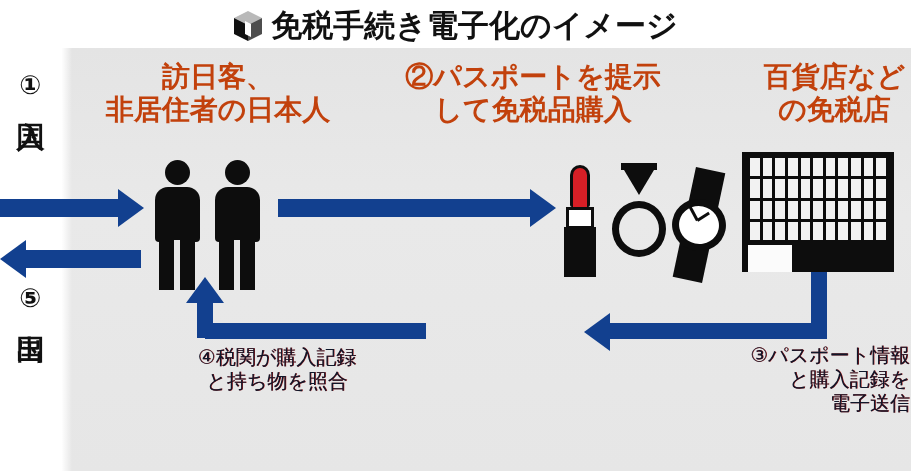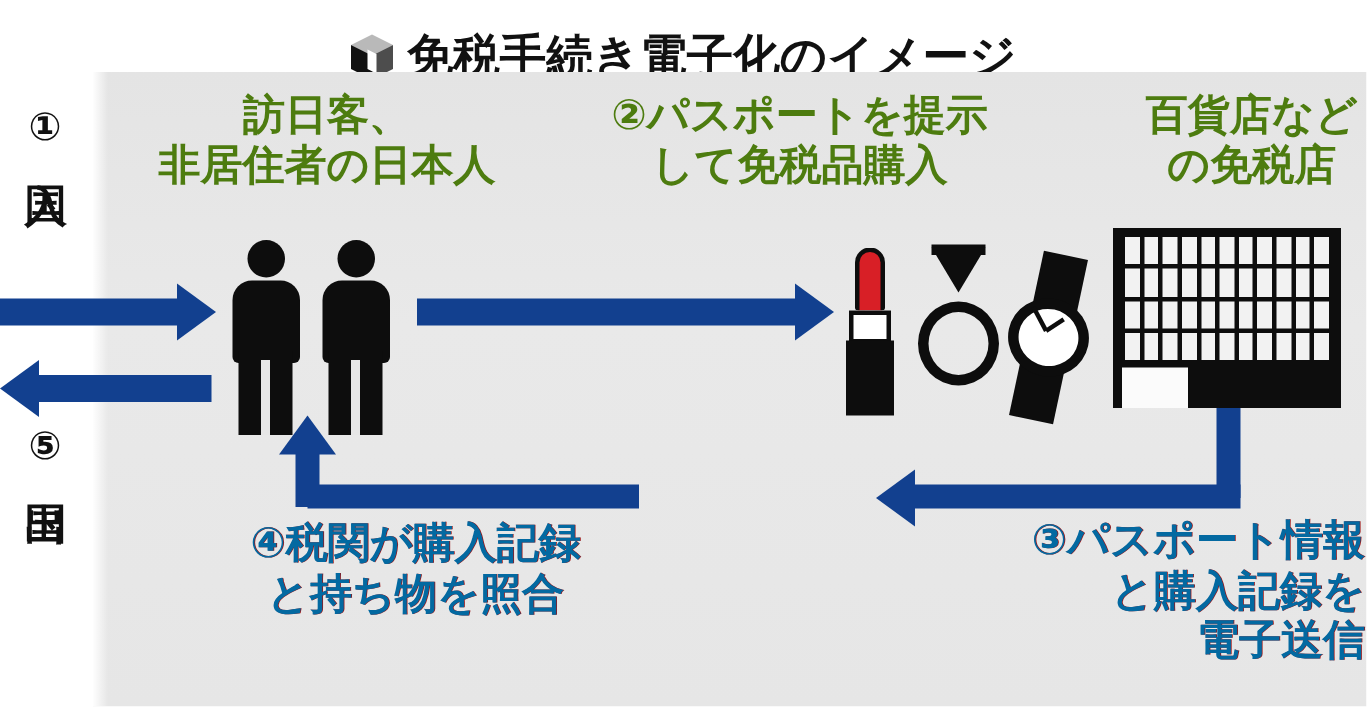--- a/index.html
+++ b/index.html
@@ -10,21 +10,20 @@
     overflow: hidden;
     position: relative;
   }
   #stage { position: absolute; inset: 0; background: #ffffff; }
 
   
   .title-bar {
     position: absolute; left: 0; top: 0; width: 911px; height: 52px;
     display: flex; align-items: center; justify-content: center;
     gap: 8px;
-    margin-top: 12px;
   }
   .cube-icon { width: 30px; height: 32px; position: relative; flex: 0 0 auto; }
   .title-text {
     font-size: 31px; font-weight: bold; color: #111111;
     letter-spacing: 0px; white-space: nowrap;
     font-family: "DejaVu Sans", "Liberation Sans", sans-serif;
   }
 
   
   .panel {
@@ -47,32 +46,32 @@
   }
   .side-label .vert {
     display: block; font-size: 28px; writing-mode: vertical-rl;
     text-orientation: upright; margin: 0 auto; letter-spacing: 1px;
   }
   #label-entry { left: 5px; top: 72px; }
   #label-exit  { left: 5px; top: 285px; }
 
   
   .head {
-    position: absolute; color: #4d7c0f; font-weight: bold;
+    position: absolute; color: #c2410c; font-weight: bold;
     font-size: 28px; line-height: 1.18; text-align: center;
     white-space: pre-line;
   }
   #head-travelers { left: 68px; top: 60px; width: 300px; }
-  #head-purchase  { left: 378px; top: 60px; width: 310px; }
+  #head-purchase  { left: 378px; top: 60px; width: 310px; font-family: Liberation Serif, serif; }
   #head-store     { left: 732px; top: 60px; width: 205px; }
 
   
   .red-cap {
-    position: absolute; color: #0369a1; font-weight: bold;
-    font-size: 28px; line-height: 1.2; white-space: pre-line;
+    position: absolute; color: #0f172a; font-weight: normal;
+    font-size: 20px; line-height: 1.2; white-space: pre-line;
     text-shadow: 0.5px 0 0 #9d0f0f;
   }
   #cap-customs { left: 112px; top: 345px; width: 330px; text-align: center; }
   #cap-send    { left: 620px; top: 343px; width: 290px; text-align: right; }
 
   
   .people { position: absolute; left: 150px; top: 160px; width: 120px; height: 130px; }
   .person { position: absolute; top: 0; width: 54px; height: 130px; }
   .person .head-c {
     position: absolute; left: 15px; top: 0; width: 25px; height: 25px;

